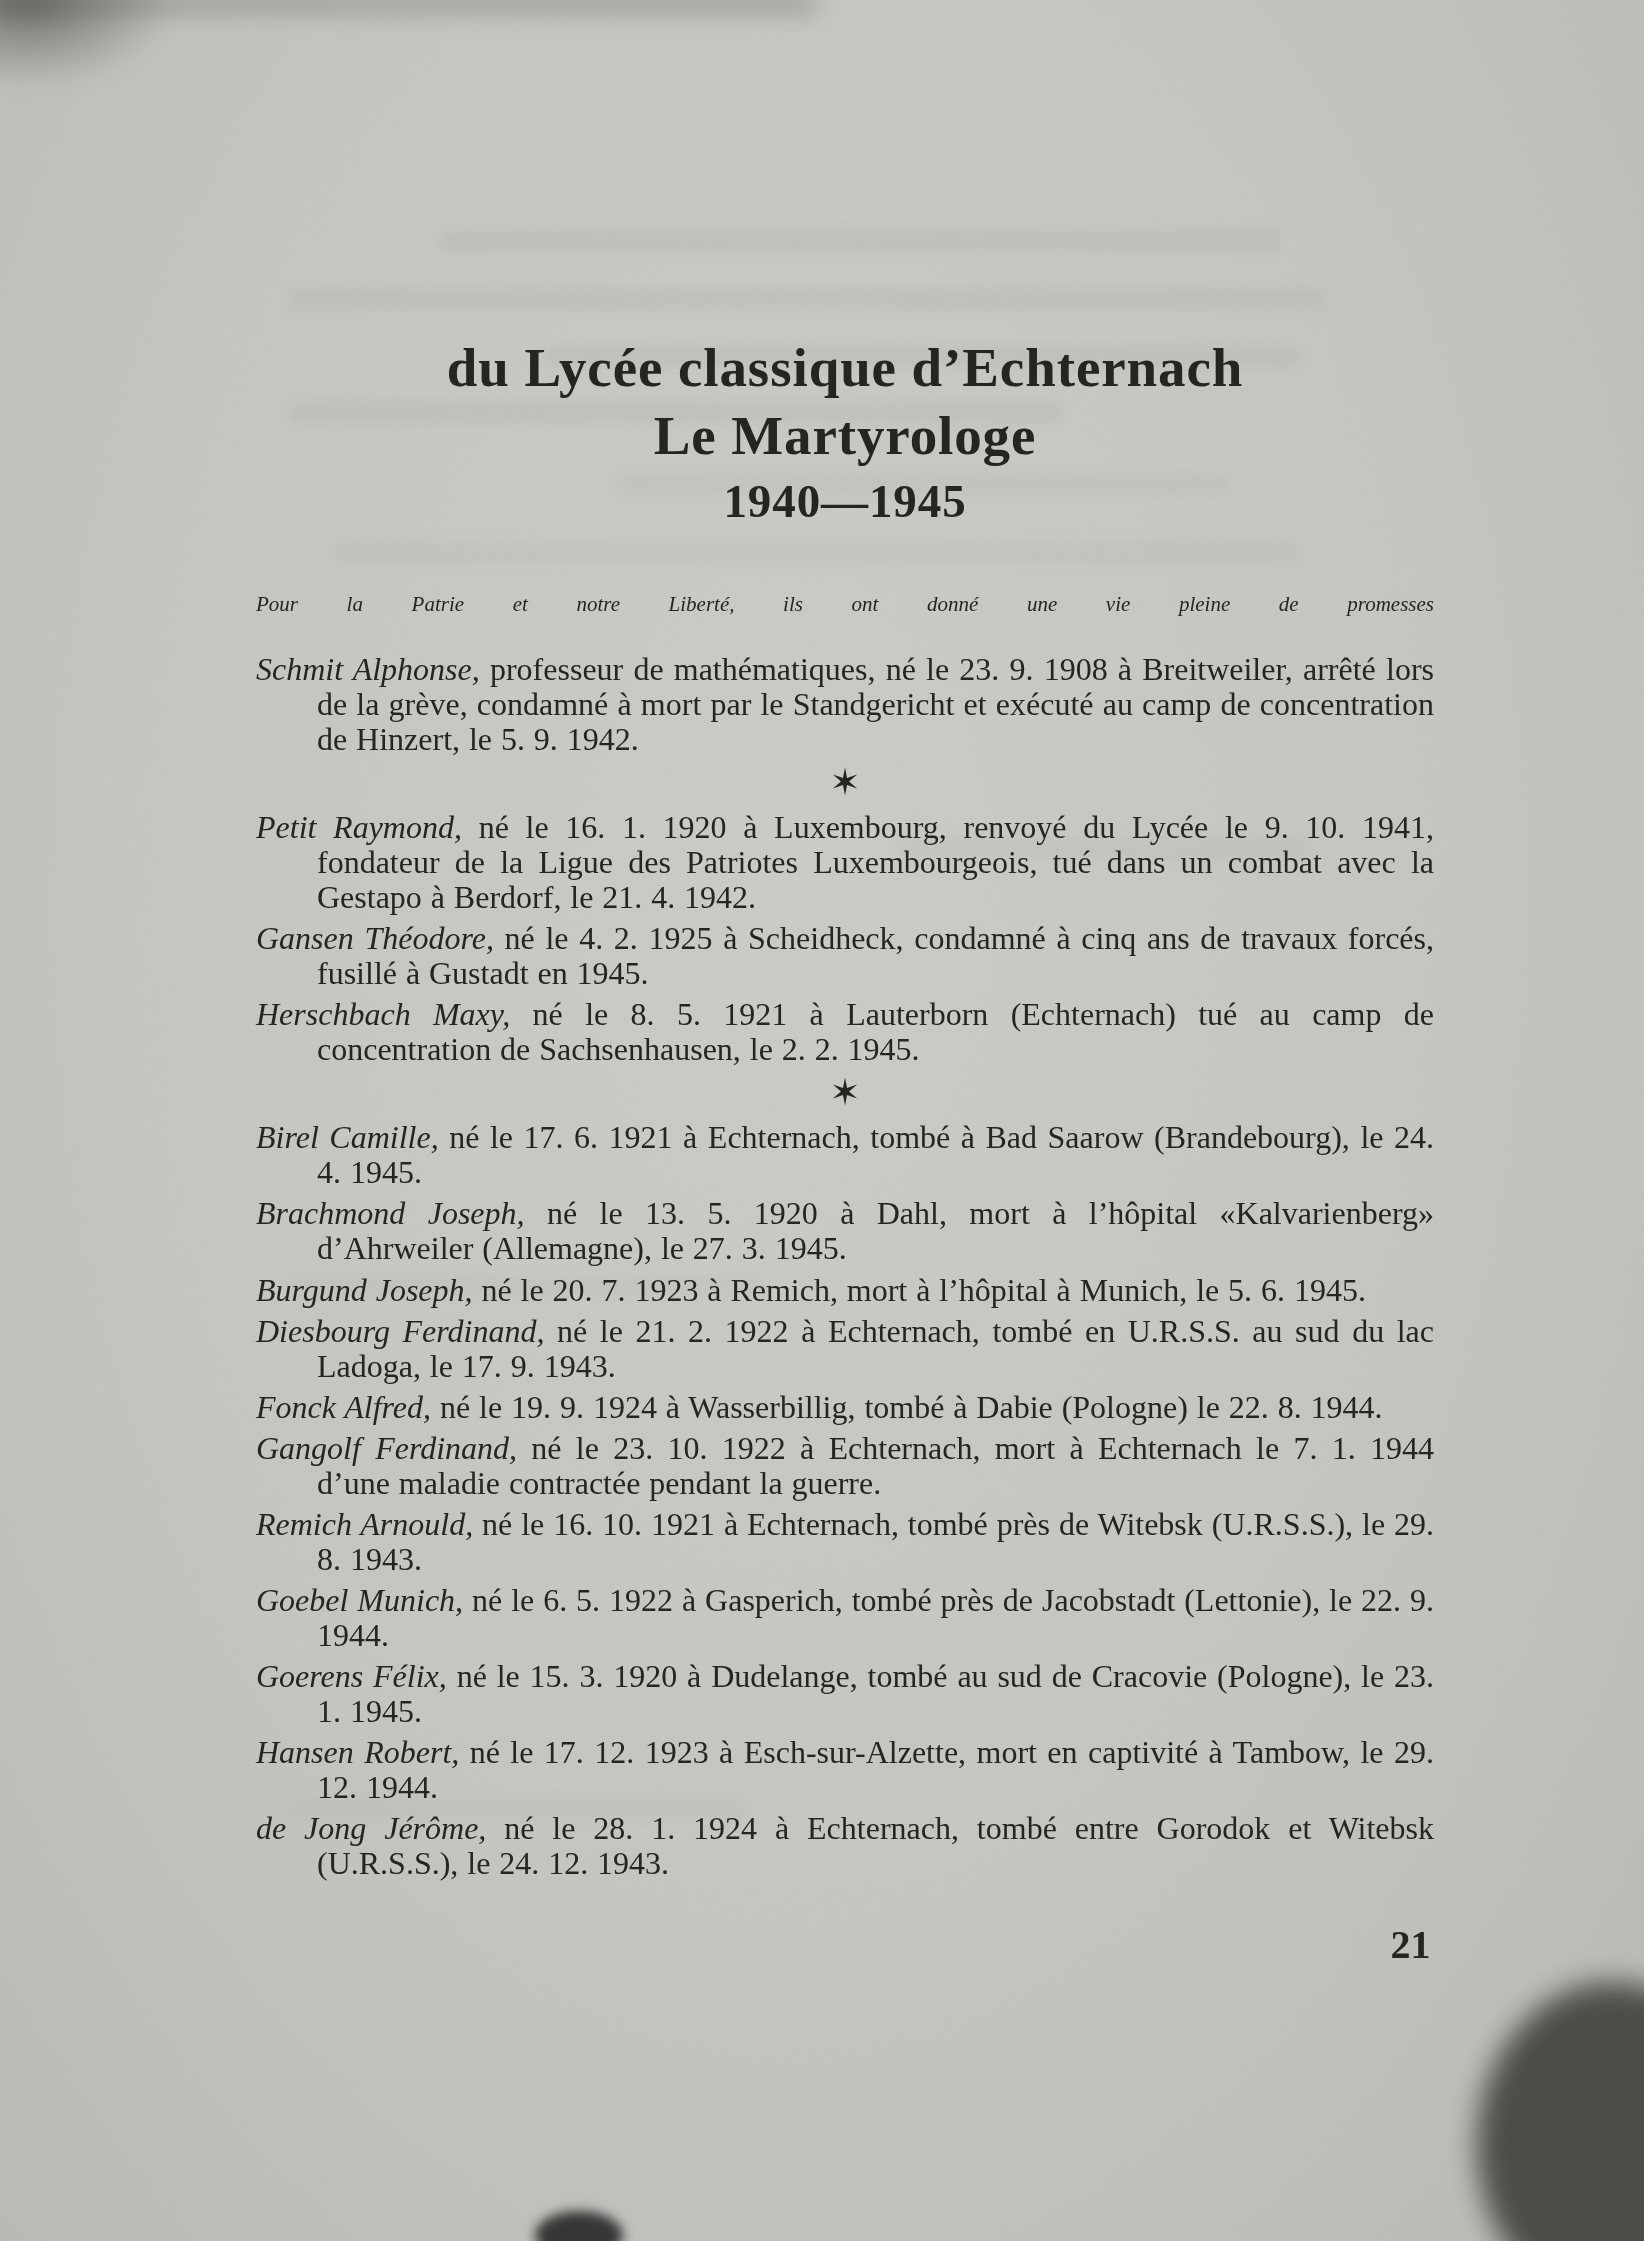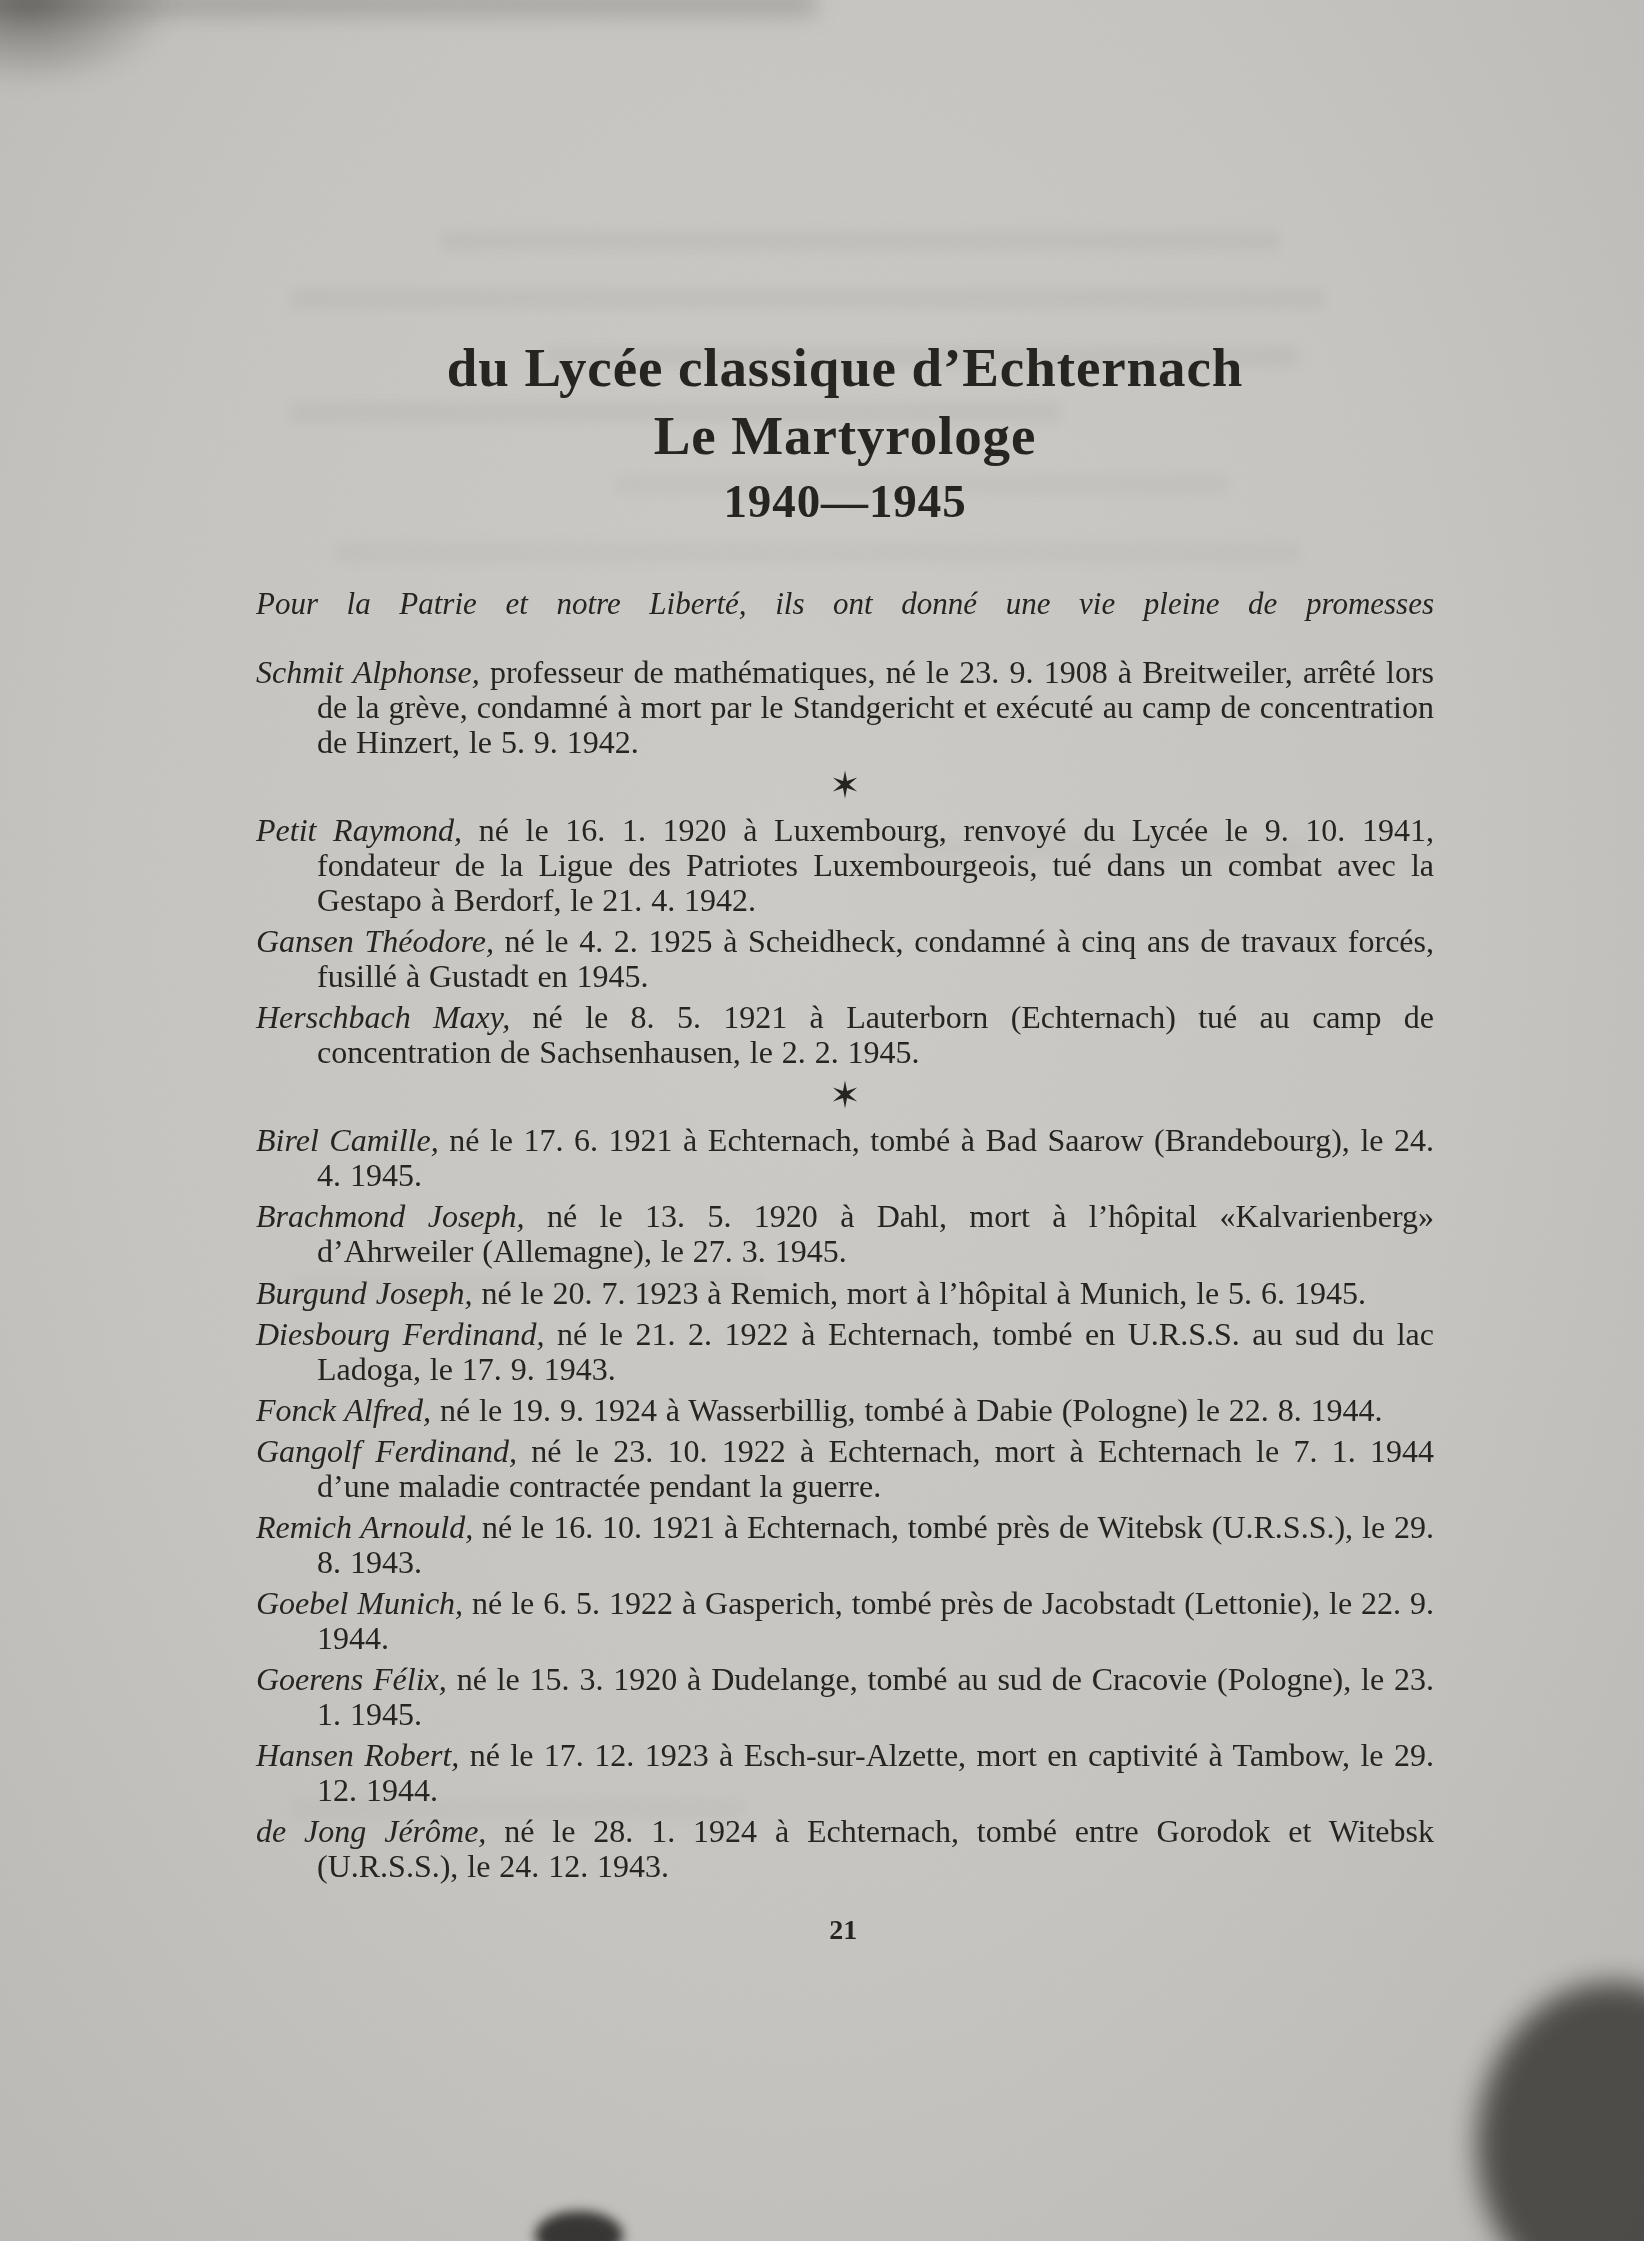--- a/index.html
+++ b/index.html
@@ -10,35 +10,35 @@
     background:radial-gradient(ellipse at 48% 40%, #ceccc8 0%, #c8c6c2 55%, #bbb9b5 100%);
     font-family:"Liberation Serif","DejaVu Serif",serif;
     color:#21201d;
   }
   .content{position:absolute;left:256px;top:0;width:1178px;}
   .title{margin-top:334px;text-align:center;font-weight:bold;}
   .title-line{font-size:55px;line-height:68px;letter-spacing:0.9px;}
   .title-years{font-size:47px;line-height:63px;letter-spacing:0.9px;}
   .epigraph{
     margin-top:51px;
-    font-style:italic;font-size:31px;line-height:40px;
+    font-style:italic;font-size:21px;line-height:40px;
     text-align:justify;text-align-last:justify;
     word-spacing:1.8px;
   }
   .entries{margin-top:28px;}
   .entry{
     font-size:32px;line-height:35px;
     text-align:justify;
     padding-left:61px;text-indent:-61px;
     margin:0 0 6.1px 0;
     word-spacing:0.9px;
   }
   .ename{font-style:italic;}
   .star{text-align:center;font-size:37px;line-height:39px;margin:1.8px 0 8px 0;}
-  .pagenum{margin-top:30px;text-align:center;font-size:28px;font-weight:bold;padding-right:3.5px;}
+  .pagenum{margin-top:40px;text-align:right;font-size:40px;font-weight:bold;padding-right:3.5px;}
 
   
   .artifact{position:absolute;pointer-events:none;}
   .edge-top{top:-8.8px;left:-17.6px;width:834px;height:24.6px;background:#6f6d6a;filter:blur(10.5px);opacity:.35;}
   .corner-tl{top:-35px;left:-35px;width:211px;height:123px;
     background:radial-gradient(ellipse at 30% 30%, rgba(45,44,42,.55), rgba(45,44,42,0) 70%);
     filter:blur(8.8px);}
   .blob-bottom{bottom:-17.6px;left:535px;width:88px;height:49px;background:#343230;border-radius:50%;filter:blur(6.1px);}
   .blob-right{top:1982px;right:-105px;width:272px;height:325px;background:#454340;border-radius:50%;filter:blur(14px);opacity:.95;}
   .ghost{background:#69675f;border-radius:8.8px;filter:blur(5.3px);opacity:.07;height:21px;}

